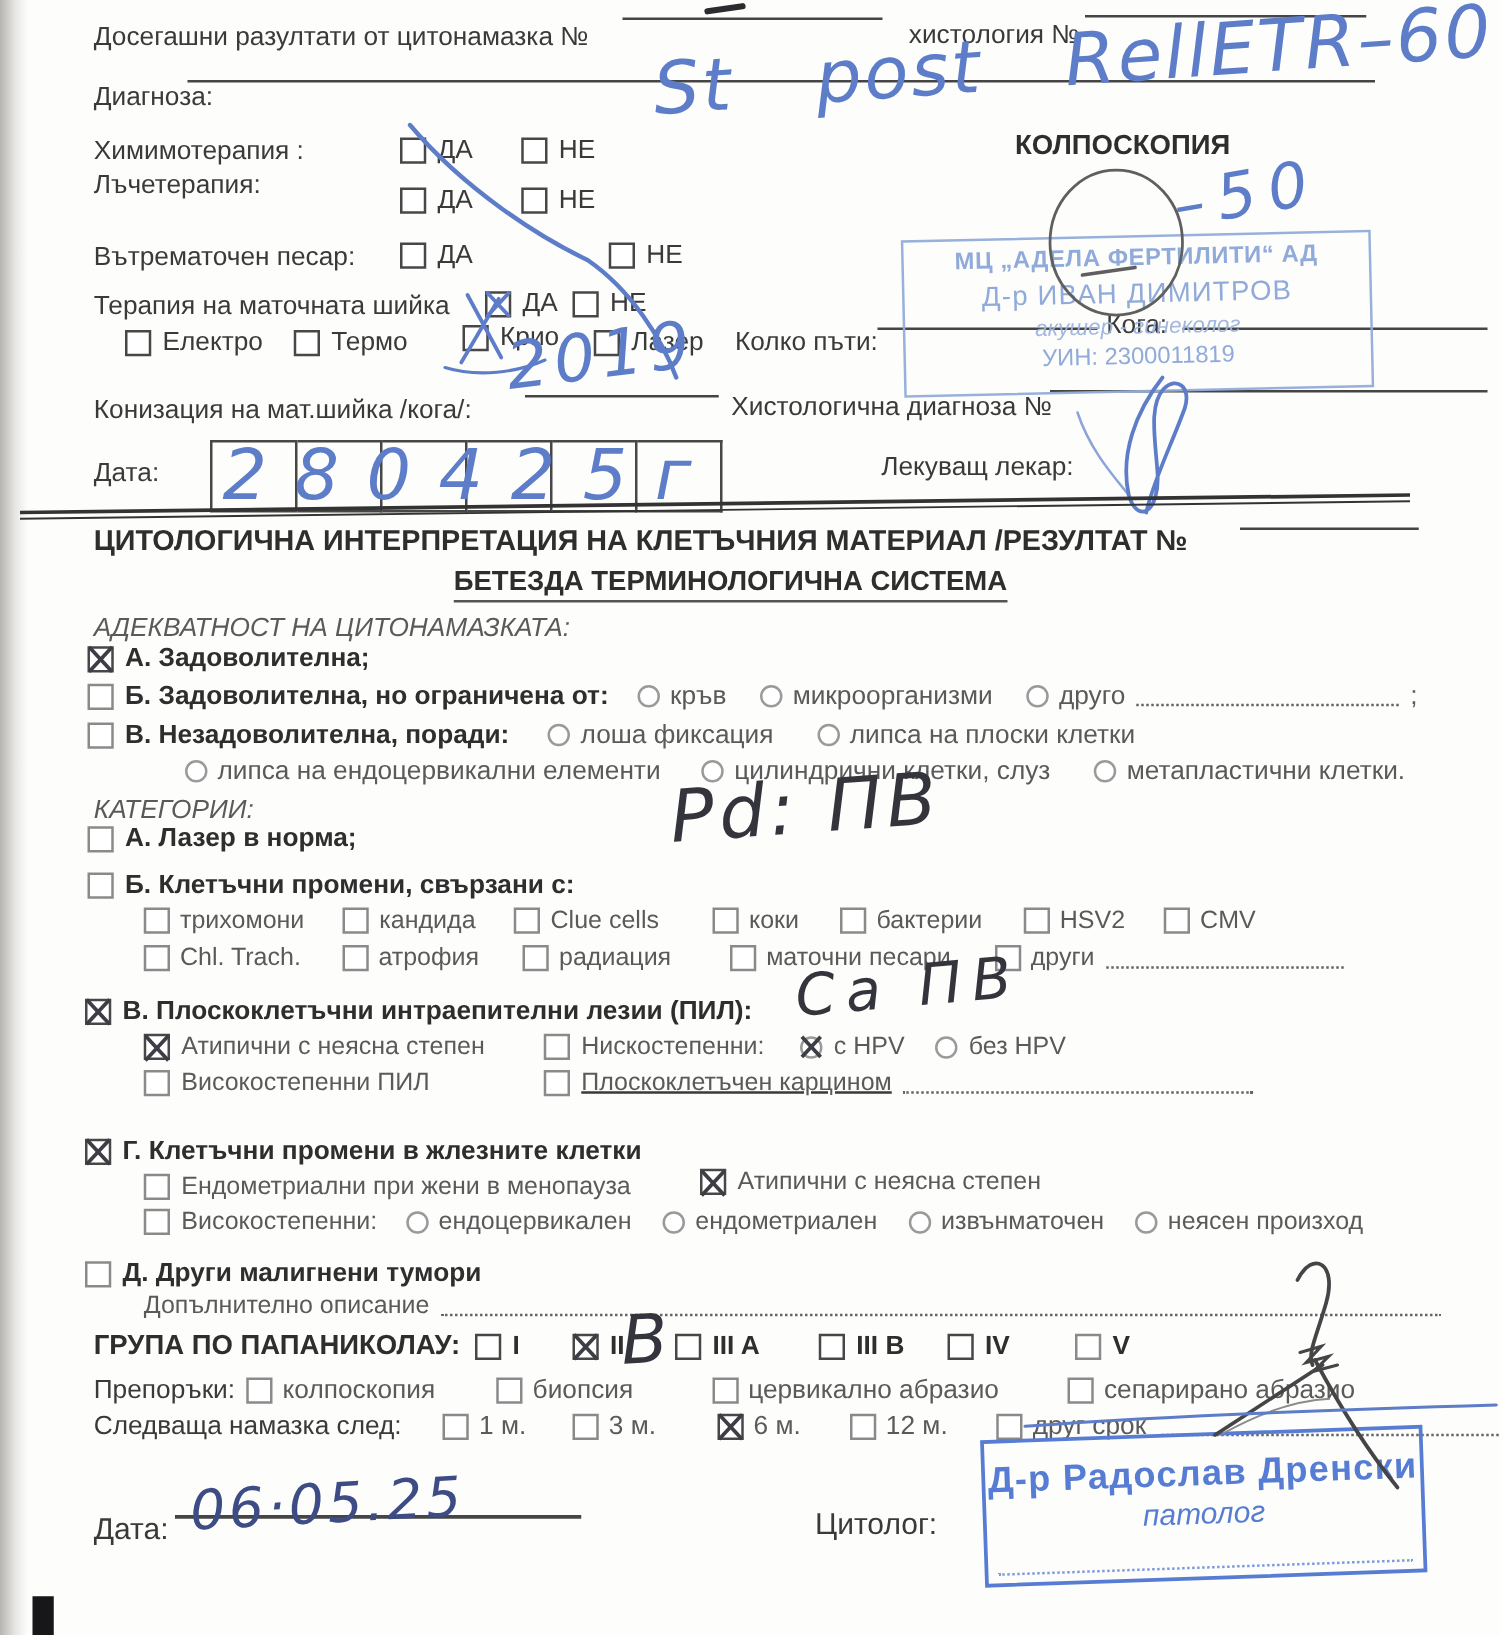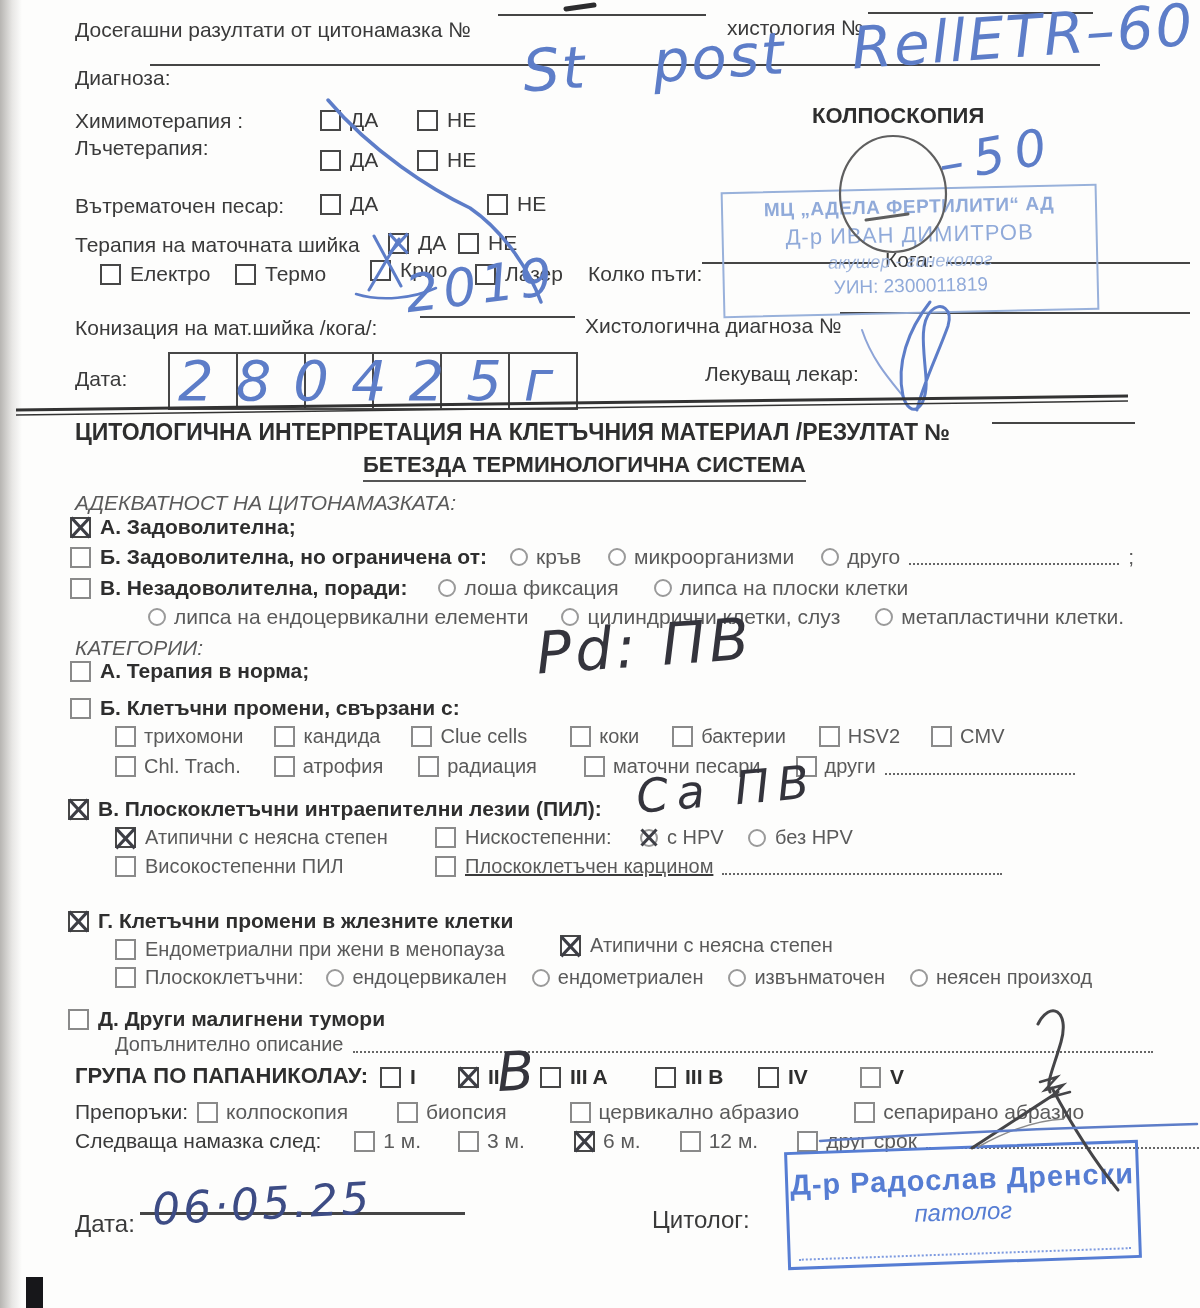--- a/index.html
+++ b/index.html
@@ -202,21 +202,21 @@
       </span>
     <span class="item" style="margin-left:26px;">
         <span class="rb"></span>
         <span class="t21 lite">метапластични клетки.</span>
       </span>
   </div>
 
   <div class="abs it t21 lite" style="left:75px;top:636px;">КАТЕГОРИИ:</div>
   <div class="abs row" style="left:70px;top:659px;">
       <span class="cb soft"></span>
-      <span class="b t21">А. Терапия в норма;</span>
+      <span class="b t21">А. Лазер в норма;</span>
     </div>
   <div class="abs row" style="left:70px;top:696px;">
       <span class="cb soft"></span>
       <span class="b t21">Б. Клетъчни промени, свързани с:</span>
     </div>
 
   <div class="abs row" style="left:115px;top:725px;">
     <span class="item">
         <span class="cb soft"></span>
         <span class="t20 lite">трихомони</span>
@@ -308,21 +308,21 @@
   <div class="abs row" style="left:115px;top:938px;">
       <span class="cb soft"></span>
       <span class="t20 lite">Ендометриални при жени в менопауза</span>
     </div>
   <div class="abs row" style="left:560px;top:934px;">
       <span class="cb xmark"></span>
       <span class="t20 lite">Атипични с неясна степен</span>
     </div>
   <div class="abs row" style="left:115px;top:966px;">
     <span class="cb soft"></span>
-    <span class="t20 lite">Плоскоклетъчни:</span>
+    <span class="t20 lite">Високостепенни:</span>
     <span class="item" style="margin-left:14px;">
         <span class="rb"></span>
         <span class="t20 lite">ендоцервикален</span>
       </span>
     <span class="item" style="margin-left:16px;">
         <span class="rb"></span>
         <span class="t20 lite">ендометриален</span>
       </span>
     <span class="item" style="margin-left:16px;">
         <span class="rb"></span>

